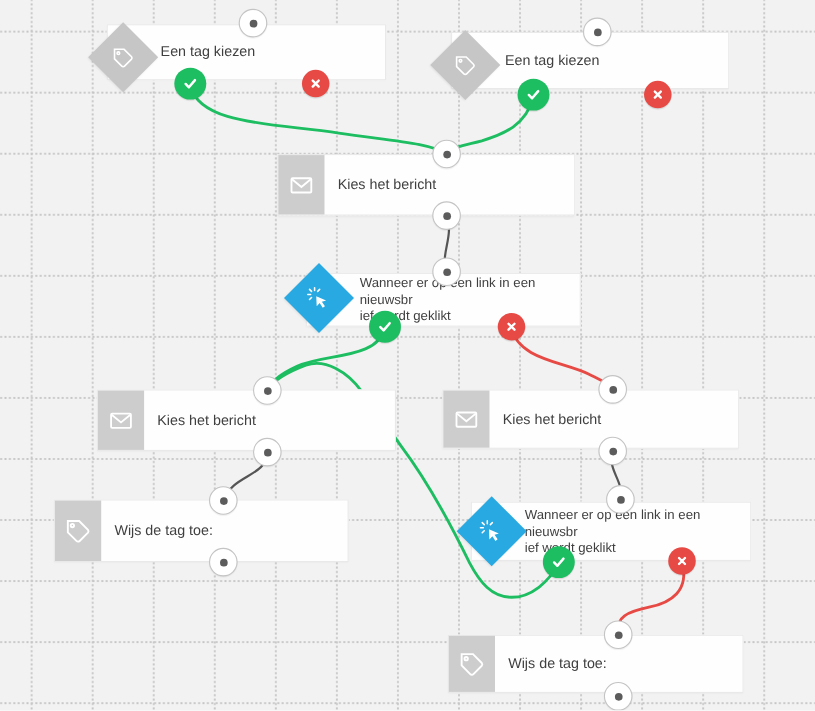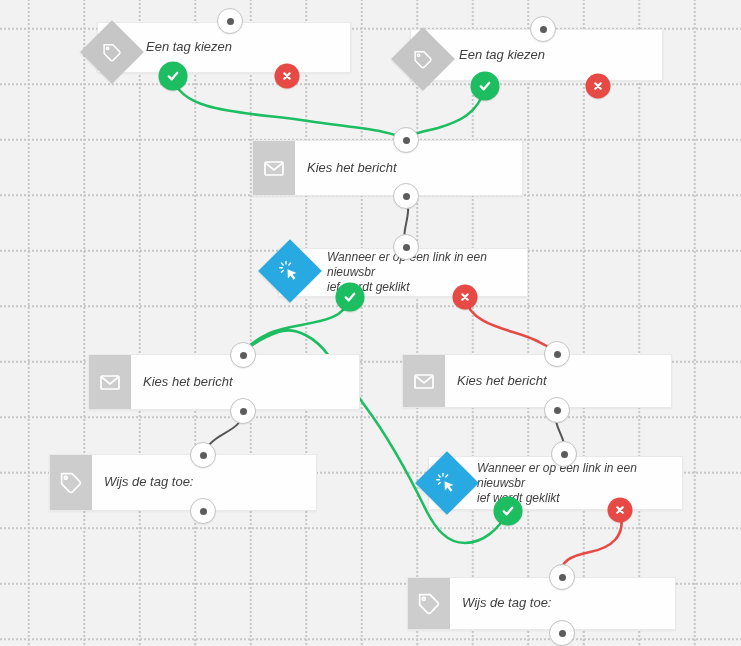--- a/index.html
+++ b/index.html
@@ -23,21 +23,21 @@
   #wires{position:absolute; left:0; top:0; z-index:1;}
   .node{
     position:absolute; z-index:2;
     background:var(--card-bg);
     border:1px solid var(--card-border);
     box-shadow:0 1px 2px rgba(0,0,0,0.05);
     box-sizing:border-box;
     display:flex; align-items:center;
   }
   .node-title{
-    color:var(--text); font-size:13px; line-height:1.25;font-style:italic;
+    color:var(--text); font-size:13px; line-height:1.25;
   }
   .node-title.small{font-size:12px;}
   .pad-diamond{padding-left:48px;}
   .icon-square{
     width:42px; align-self:stretch; flex:0 0 42px;
     background:var(--icon-gray);
     display:flex; align-items:center; justify-content:center;
   }
   .sq-gap{width:12px; flex:0 0 12px;}
   .diamond{

